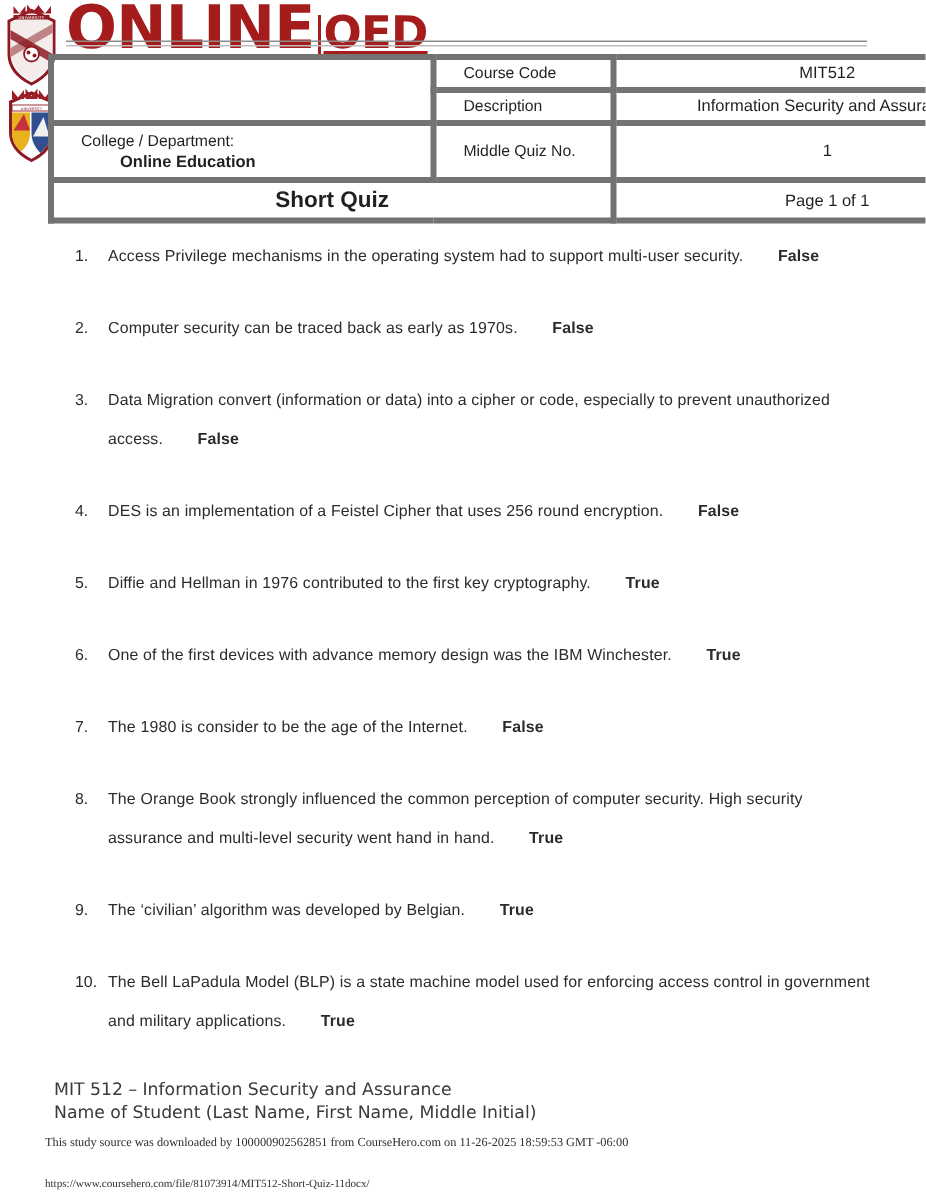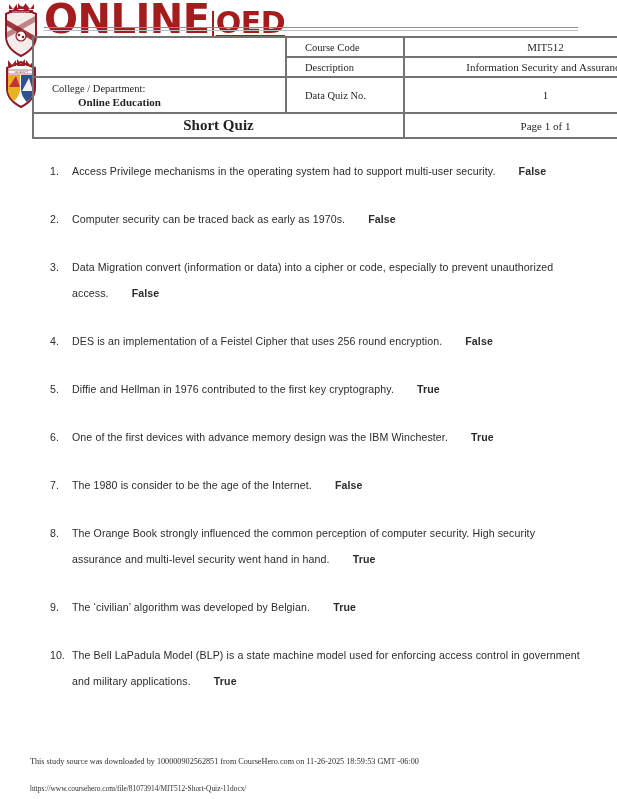--- a/index.html
+++ b/index.html
@@ -93,24 +93,24 @@
     position: absolute;
     left: 32px;
     top: 36px;
     width: 540px;
     border-collapse: collapse;
     table-layout: fixed;
     background: transparent;
     font-size: 10.5px;
   }
   .info-table td {
-    border: 2px solid #737373;
+    border: 4px solid #737373;
     padding: 3px 18px;
     vertical-align: middle;
-    font-family: Liberation Serif, serif;
+    font-family: Liberation Sans, sans-serif;
     color: #231f20;
   }
   .col-a { width: 215px; }
   .col-b { width: 80px; }
   .col-c { width: 245px; }
 
   .cell-blank { height: 26px; }
   .cell-label { font-size: 10.5px; }
   .cell-value { text-align: center; font-size: 11px; }
 
@@ -262,21 +262,21 @@
       </tr>
       <tr>
         <td class="col-b cell-label">Description</td>
         <td class="col-c cell-value">Information Security and Assurance</td>
       </tr>
       <tr class="row-tall">
         <td class="col-a">
           <span class="dept-line-1">College / Department:</span>
           <span class="dept-line-2">Online Education</span>
         </td>
-        <td class="col-b cell-label">Data Quiz No.</td>
+        <td class="col-b cell-label">Middle Quiz No.</td>
         <td class="col-c cell-value">1</td>
       </tr>
       <tr>
         <td class="quiz-title" colspan="2">Short Quiz</td>
         <td class="col-c cell-value">Page 1 of 1</td>
       </tr>
     </tbody>
   </table>
 
   <div class="questions" id="question-list">
@@ -315,18 +315,22 @@
       <div class="q-item">
         <div class="q-num">9.</div>
         <div class="q-text"><span>The ‘civilian’ algorithm was developed by Belgian.</span> <span class="q-ans">True</span></div>
       </div>
       <div class="q-item">
         <div class="q-num">10.</div>
         <div class="q-text"><span>The Bell LaPadula Model (BLP) is a state machine model used for enforcing access control in government and military applications.</span> <span class="q-ans">True</span></div>
       </div>
     </div>
 
+  <div class="footer-block">
+    <div class="footer-line">MIT 512 – Information Security and Assurance</div>
+    <div class="footer-line">Name of Student (Last Name, First Name, Middle Initial)</div>
+  </div>
 
   <div class="watermark">This study source was downloaded by 100000902562851 from CourseHero.com on 11-26-2025 18:59:53 GMT -06:00</div>
 
   <div class="url-line">https://www.coursehero.com/file/81073914/MIT512-Short-Quiz-11docx/</div>
 
 </div>
 
 </body></html>

